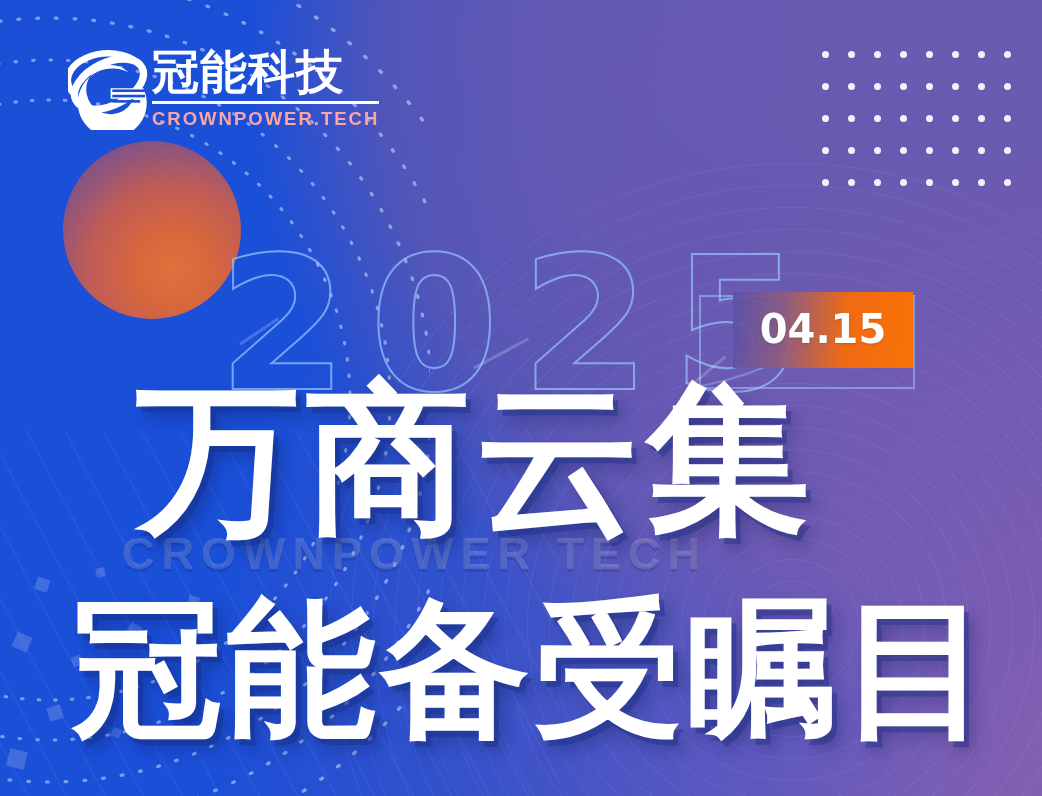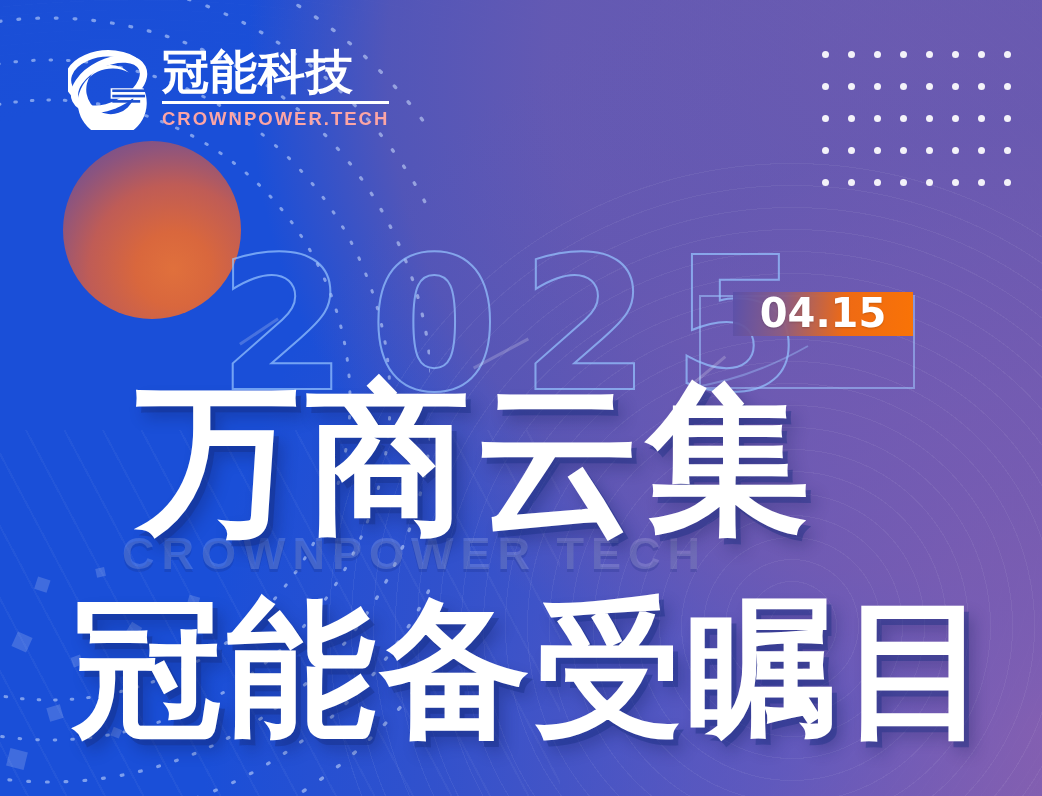--- a/index.html
+++ b/index.html
@@ -130,21 +130,21 @@
     align-items:center; justify-items:center;
   }
   .dotgrid i {
     display:block; width:7px; height:7px; border-radius:50%;
     background:#ffffff; opacity:.92;
   }
 
   
   .logo {
     position:absolute; left:68px; top:48px;
-    display:flex; align-items:center; gap:12px;
+    display:flex; align-items:center; gap:2px;
     z-index:30;
   }
   .logo-mark { width:82px; height:82px; flex:0 0 82px; }
   .logo-text { display:flex; flex-direction:column; }
   .logo-cn {
     font-size:47px; line-height:1.02; font-weight:700; color:#ffffff;
     letter-spacing:1px; white-space:nowrap;
     font-family:"DejaVu Sans","Liberation Sans",sans-serif;
   }
   .logo-rule { height:3px; background:#ffffff; margin:5px 0 4px; width:100%; }
@@ -163,21 +163,21 @@
     -webkit-text-stroke:2px rgba(150,195,255,0.72);
     font-family:"DejaVu Sans","Liberation Sans",sans-serif;
     white-space:nowrap;
     z-index:8;
   }
 
   
   .badge {
     position:absolute;
     left:733px; top:292px;
-    width:180px; height:44px;
+    width:180px; height:76px;
     background:linear-gradient(96deg,
        rgba(90,80,170,0.92) 0%,
        rgba(140,92,130,0.95) 28%,
        #ef6a14 62%,
        #f97306 100%);
     display:flex; align-items:center; justify-content:center;
     z-index:20;
   }
   .badge span {
     color:#ffffff; font-size:40px; font-weight:700; letter-spacing:0px;

